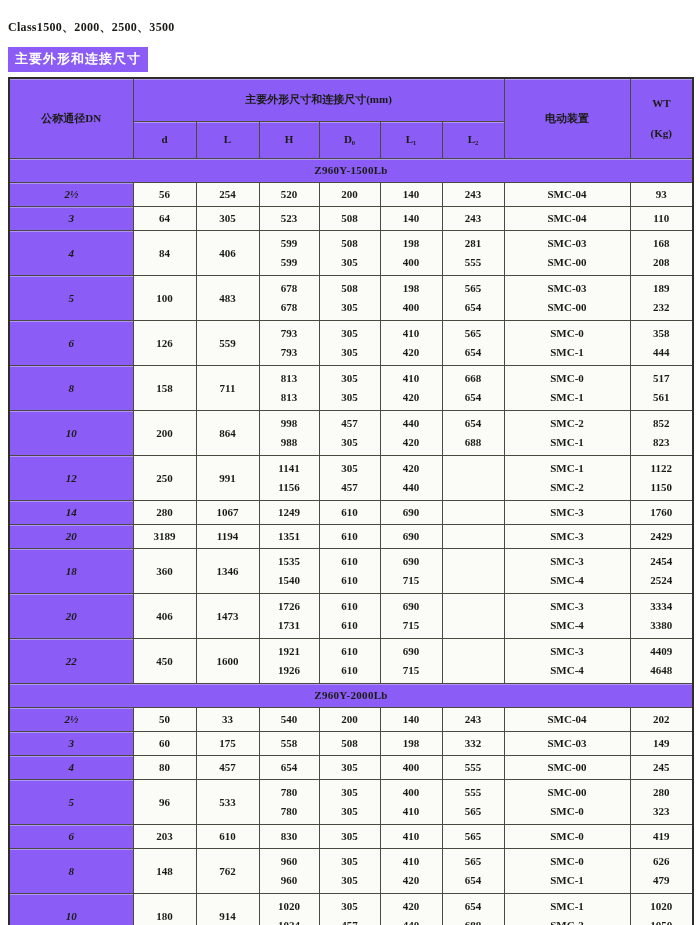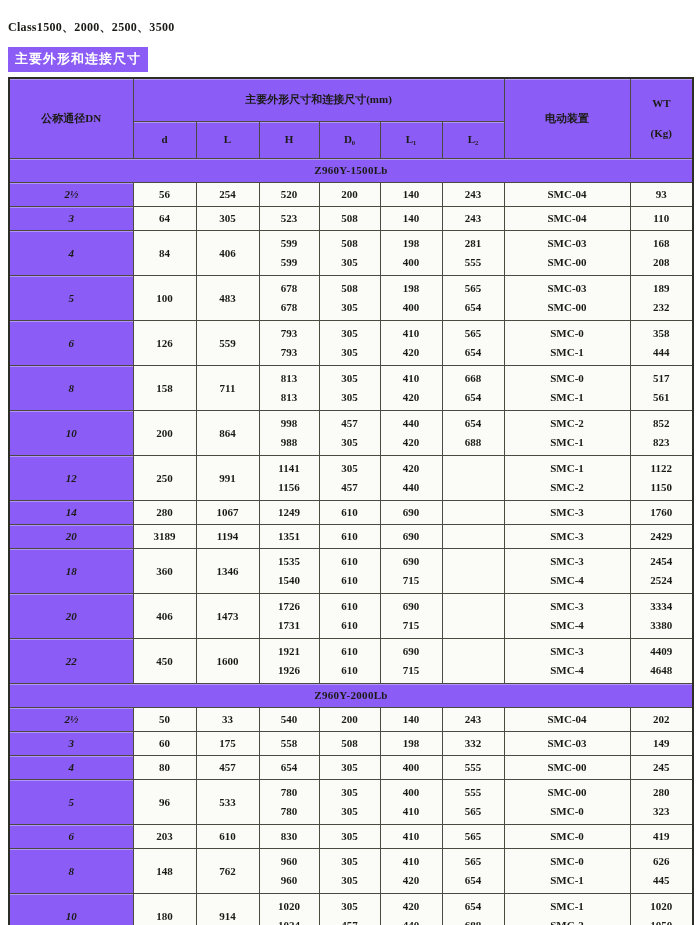--- a/index.html
+++ b/index.html
@@ -374,21 +374,21 @@
 960</td>
           <td class="data-cell">305
 305</td>
           <td class="data-cell">410
 420</td>
           <td class="data-cell">565
 654</td>
           <td class="data-cell">SMC-0
 SMC-1</td>
           <td class="data-cell">626
-445</td>
+479</td>
         </tr>
         <tr class="multi">
           <td class="dn-cell">10</td>
           <td class="data-cell">180</td>
           <td class="data-cell">914</td>
           <td class="data-cell">1020
 1024</td>
           <td class="data-cell">305
 457</td>
           <td class="data-cell">420

